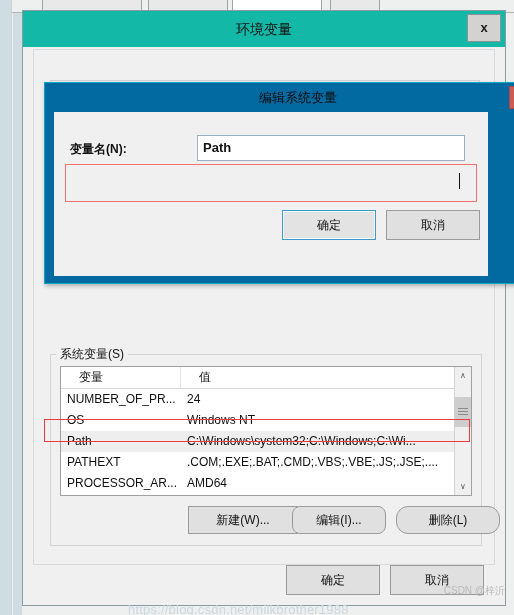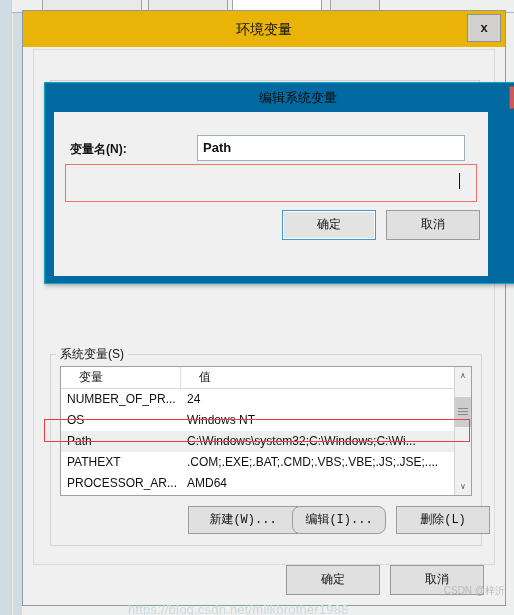--- a/index.html
+++ b/index.html
@@ -62,21 +62,21 @@
     left: 22px; top: 10px;
     width: 484px; height: 596px;
     background: #f0f0f0;
     border: 1px solid #8a9ba2;
     box-sizing: border-box;
   }
   #env-titlebar {
     position: absolute;
     left: 0; top: 0;
     width: 100%; height: 36px;
-    background: #eab308;
+    background: #14b8a6;
   }
   #env-title {
     position: absolute;
     left: 0; top: 0;
     width: 100%; height: 36px;
     line-height: 36px;
     text-align: center;
     font-size: 14px;
     color: #111;
   }
@@ -262,36 +262,36 @@
 
   
   .btn {
     background: #e0e0e0;
     border: 1px solid #9a9a9a;
     box-sizing: border-box;
     font-size: 12px;
     color: #111;
     text-align: center;
     cursor: pointer;
-    font-family: Liberation Mono, monospace;
+    font-family: Liberation Sans, sans-serif;
   }
   #sys-buttons {
     position: absolute;
     left: 10px; top: 160px;
     width: 412px; height: 28px;
   }
   #sys-buttons .btn {
     position: absolute;
     top: 0;
     height: 28px;
     line-height: 26px;
   }
   #btn-new  { left: 128px; width: 110px; }
   #btn-edit { left: 232px; width: 94px; border-radius: 8px; }
-  #btn-del  { left: 336px; width: 94px; }
+  #btn-del  { left: 336px; width: 104px; border-radius: 12px; }
 
   
   #env-footer {
     position: absolute;
     left: 10px; bottom: 10px;
     width: 462px; height: 30px;
   }
   #env-footer .btn {
     position: absolute;
     top: 0;

